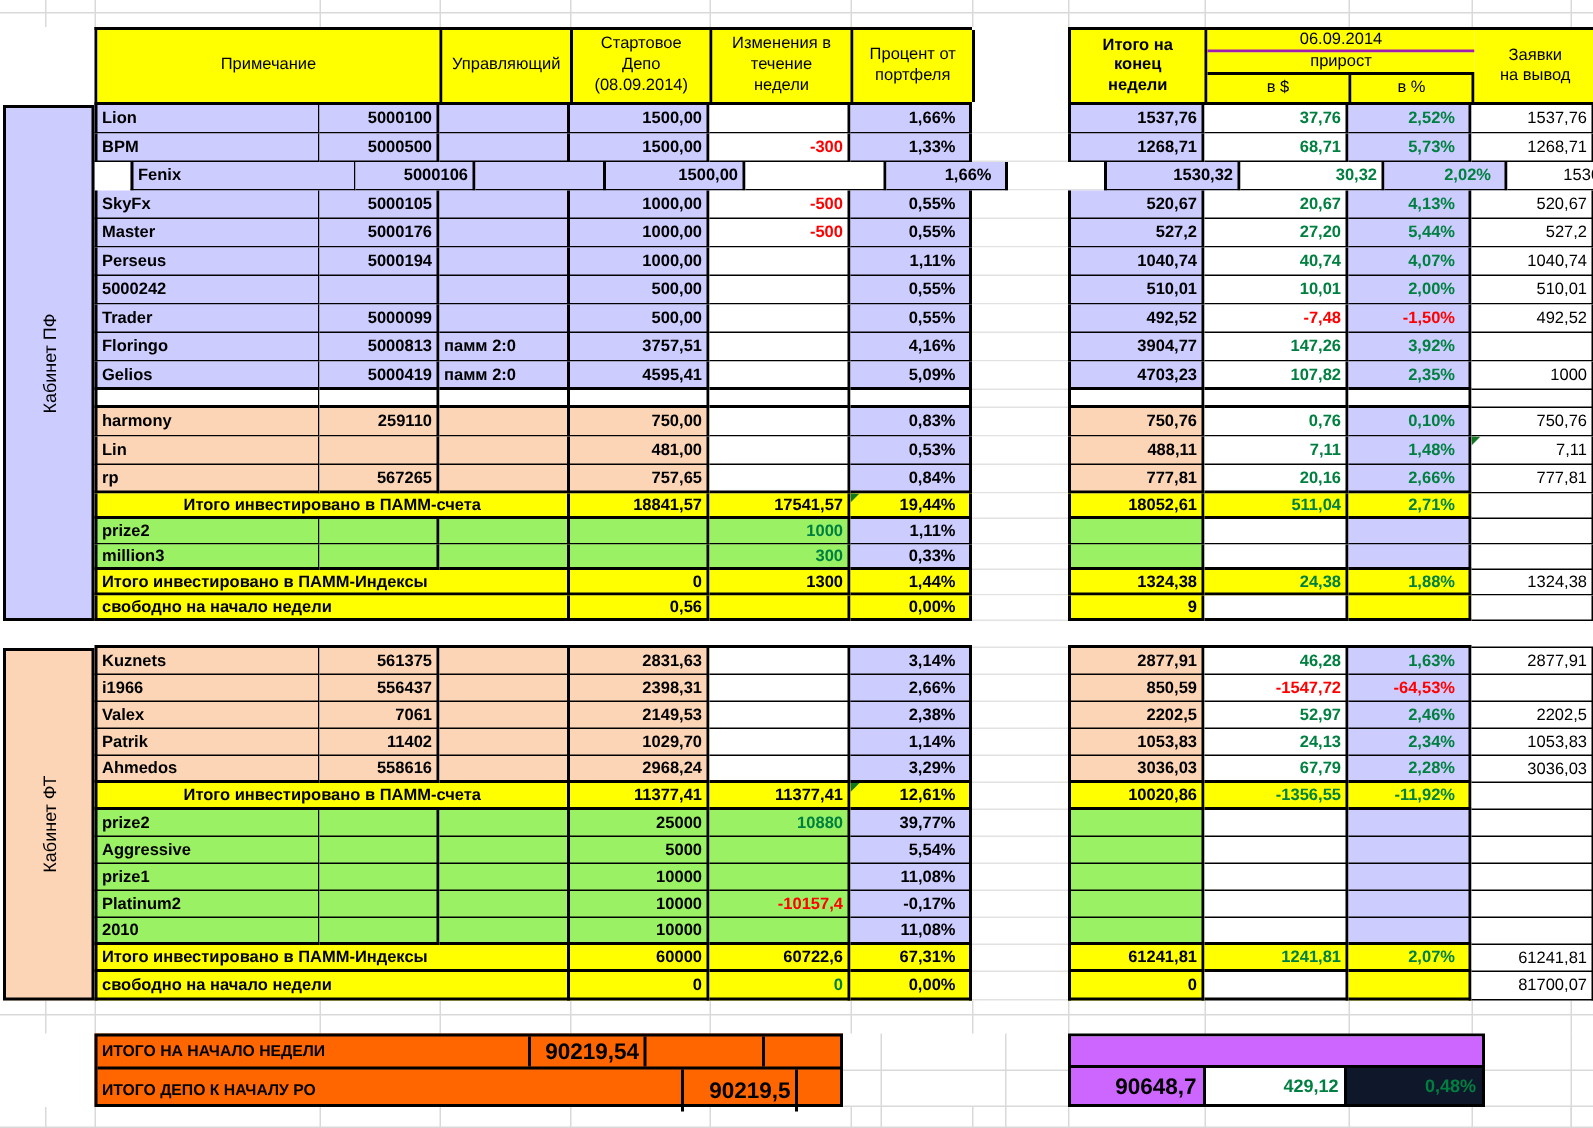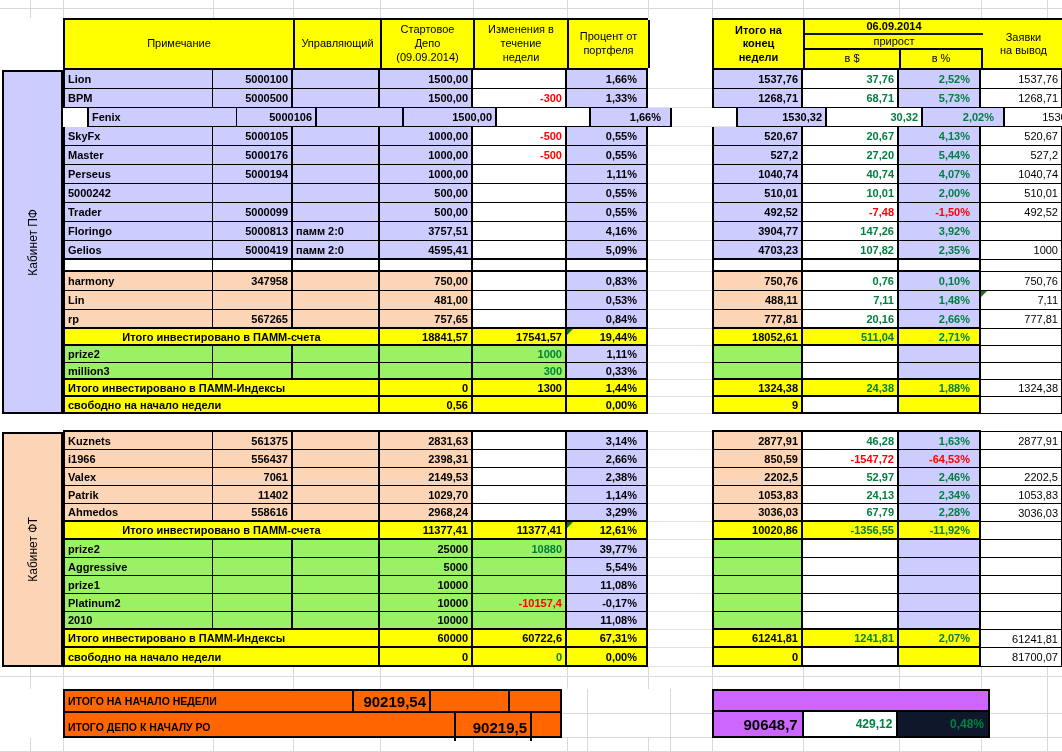--- a/index.html
+++ b/index.html
@@ -42,21 +42,21 @@
   #header-left .hc{box-sizing:border-box;border-right:2px solid #000;background:var(--yellow);
                    display:flex;align-items:center;justify-content:center;text-align:center;
                    font-size:11px;color:#000;white-space:pre-line;line-height:1.25;}
   #header-right{position:absolute;left:712px;top:18px;width:350px;height:52px;display:grid;
                 grid-template-columns:91px 96px 82px 81px;grid-template-rows:15px 15px 18px;
                 box-sizing:border-box;border:2px solid #000;border-right:1px solid #000;}
   #header-right .hc{box-sizing:border-box;background:var(--yellow);display:flex;align-items:center;
                     justify-content:center;text-align:center;font-size:11px;color:#000;
                     white-space:pre-line;line-height:1.2;}
   .hr-total{grid-column:1;grid-row:1 / span 3;border-right:2px solid #000;font-weight:bold;}
-  .hr-date{grid-column:2 / span 2;grid-row:1;border-bottom:2px solid #0f172a;font-weight:bold;}
+  .hr-date{grid-column:2 / span 2;grid-row:1;border-bottom:2px solid #a21caf;}
   .hr-gain{grid-column:2 / span 2;grid-row:2;border-bottom:2px solid #000;}
   .hr-usd{grid-column:2;grid-row:3;border-right:2px solid #000;}
   .hr-pct{grid-column:3;grid-row:3;border-right:2px solid #000;}
   .hr-wd{grid-column:4;grid-row:1 / span 3;}
   
   .strip{position:absolute;left:2px;width:61px;box-sizing:border-box;border:2px solid #000;
          display:flex;align-items:center;justify-content:center;}
   .strip span{writing-mode:vertical-rl;transform:rotate(180deg);font-size:12px;color:#000;}
   #strip-pf{top:70px;height:344px;background:var(--lav);}
   #strip-ft{top:432px;height:235px;background:var(--peach);}
@@ -96,21 +96,21 @@
   <div id="grid-mid" class="dec" style="left: 0px; top: 667px; width: 1062px; height: 22px; background-image: linear-gradient(rgb(217, 217, 217), rgb(217, 217, 217)), linear-gradient(rgb(217, 217, 217), rgb(217, 217, 217)), linear-gradient(rgb(217, 217, 217), rgb(217, 217, 217)), linear-gradient(rgb(217, 217, 217), rgb(217, 217, 217)), linear-gradient(rgb(217, 217, 217), rgb(217, 217, 217)), linear-gradient(rgb(217, 217, 217), rgb(217, 217, 217)), linear-gradient(rgb(217, 217, 217), rgb(217, 217, 217)), linear-gradient(rgb(217, 217, 217), rgb(217, 217, 217)), linear-gradient(rgb(217, 217, 217), rgb(217, 217, 217)), linear-gradient(rgb(217, 217, 217), rgb(217, 217, 217)), linear-gradient(rgb(217, 217, 217), rgb(217, 217, 217)), linear-gradient(rgb(217, 217, 217), rgb(217, 217, 217)), linear-gradient(rgb(217, 217, 217), rgb(217, 217, 217)), linear-gradient(rgb(217, 217, 217), rgb(217, 217, 217)); background-position: 30px 0px, 63px 0px, 213px 0px, 293px 0px, 380px 0px, 473px 0px, 567px 0px, 648px 0px, 712px 0px, 803px 0px, 899px 0px, 981px 0px, 1047px 0px, 0px 9px; background-size: 1px 100%, 1px 100%, 1px 100%, 1px 100%, 1px 100%, 1px 100%, 1px 100%, 1px 100%, 1px 100%, 1px 100%, 1px 100%, 1px 100%, 1px 100%, 100% 1px; background-repeat: no-repeat;"></div>
   <div id="grid-bot" class="dec" style="left: 0px; top: 738px; width: 1062px; height: 14px; background-image: linear-gradient(rgb(217, 217, 217), rgb(217, 217, 217)), linear-gradient(rgb(217, 217, 217), rgb(217, 217, 217)), linear-gradient(rgb(217, 217, 217), rgb(217, 217, 217)), linear-gradient(rgb(217, 217, 217), rgb(217, 217, 217)), linear-gradient(rgb(217, 217, 217), rgb(217, 217, 217)), linear-gradient(rgb(217, 217, 217), rgb(217, 217, 217)), linear-gradient(rgb(217, 217, 217), rgb(217, 217, 217)), linear-gradient(rgb(217, 217, 217), rgb(217, 217, 217)), linear-gradient(rgb(217, 217, 217), rgb(217, 217, 217)), linear-gradient(rgb(217, 217, 217), rgb(217, 217, 217)), linear-gradient(rgb(217, 217, 217), rgb(217, 217, 217)), linear-gradient(rgb(217, 217, 217), rgb(217, 217, 217)), linear-gradient(rgb(217, 217, 217), rgb(217, 217, 217)), linear-gradient(rgb(217, 217, 217), rgb(217, 217, 217)); background-position: 30px 0px, 63px 0px, 213px 0px, 293px 0px, 380px 0px, 473px 0px, 567px 0px, 648px 0px, 712px 0px, 803px 0px, 899px 0px, 981px 0px, 1047px 0px, 0px 13px; background-size: 1px 100%, 1px 100%, 1px 100%, 1px 100%, 1px 100%, 1px 100%, 1px 100%, 1px 100%, 1px 100%, 1px 100%, 1px 100%, 1px 100%, 1px 100%, 100% 1px; background-repeat: no-repeat;"></div>
   <div id="grid-r1" class="dec" style="left: 562px; top: 689px; width: 150px; height: 63px; background-image: linear-gradient(rgb(217, 217, 217), rgb(217, 217, 217)), linear-gradient(rgb(217, 217, 217), rgb(217, 217, 217)), linear-gradient(rgb(217, 217, 217), rgb(217, 217, 217)), linear-gradient(rgb(217, 217, 217), rgb(217, 217, 217)); background-position: 25px 0px, 108px 0px, 0px 24px, 0px 48px; background-size: 1px 100%, 1px 100%, 100% 1px, 100% 1px; background-repeat: no-repeat;"></div>
   <div id="grid-r2" class="dec" style="left: 990px; top: 689px; width: 72px; height: 63px; background-image: linear-gradient(rgb(217, 217, 217), rgb(217, 217, 217)), linear-gradient(rgb(217, 217, 217), rgb(217, 217, 217)), linear-gradient(rgb(217, 217, 217), rgb(217, 217, 217)); background-position: 57px 0px, 0px 24px, 0px 48px; background-size: 1px 100%, 100% 1px, 100% 1px; background-repeat: no-repeat;"></div>
 
   <div id="header-left">
     <div class="hc">Примечание</div>
     <div class="hc">Управляющий</div>
     <div class="hc">Стартовое
 Депо
-(09.09.2014)</div>
+(08.09.2014)</div>
     <div class="hc">Изменения в
 течение
 недели</div>
     <div class="hc">Процент от
 портфеля</div>
   </div>
   <div id="header-right">
     <div class="hc hr-total">Итого на
 конец
 недели</div>
@@ -268,21 +268,21 @@
         <div class="cell c-chg num"></div>
         <div class="cell c-pct num"></div>
         <div class="cell c-gap"></div>
         <div class="cell c-total num"></div>
         <div class="cell c-usd num"></div>
         <div class="cell c-pw num c-pct"></div>
         <div class="cell c-wd num"></div>
       </div>
       <div class="row t-sub" style="height: 19px;">
         <div class="cell c-name">harmony</div>
-        <div class="cell c-id num">347958</div>
+        <div class="cell c-id num">259110</div>
         <div class="cell c-note"></div>
         <div class="cell c-start num">750,00</div>
         <div class="cell c-chg num"></div>
         <div class="cell c-pct num">0,83%</div>
         <div class="cell c-gap"></div>
         <div class="cell c-total num">750,76</div>
         <div class="cell c-usd num tg">0,76</div>
         <div class="cell c-pw num c-pct tg">0,10%</div>
         <div class="cell c-wd num">750,76</div>
       </div>

